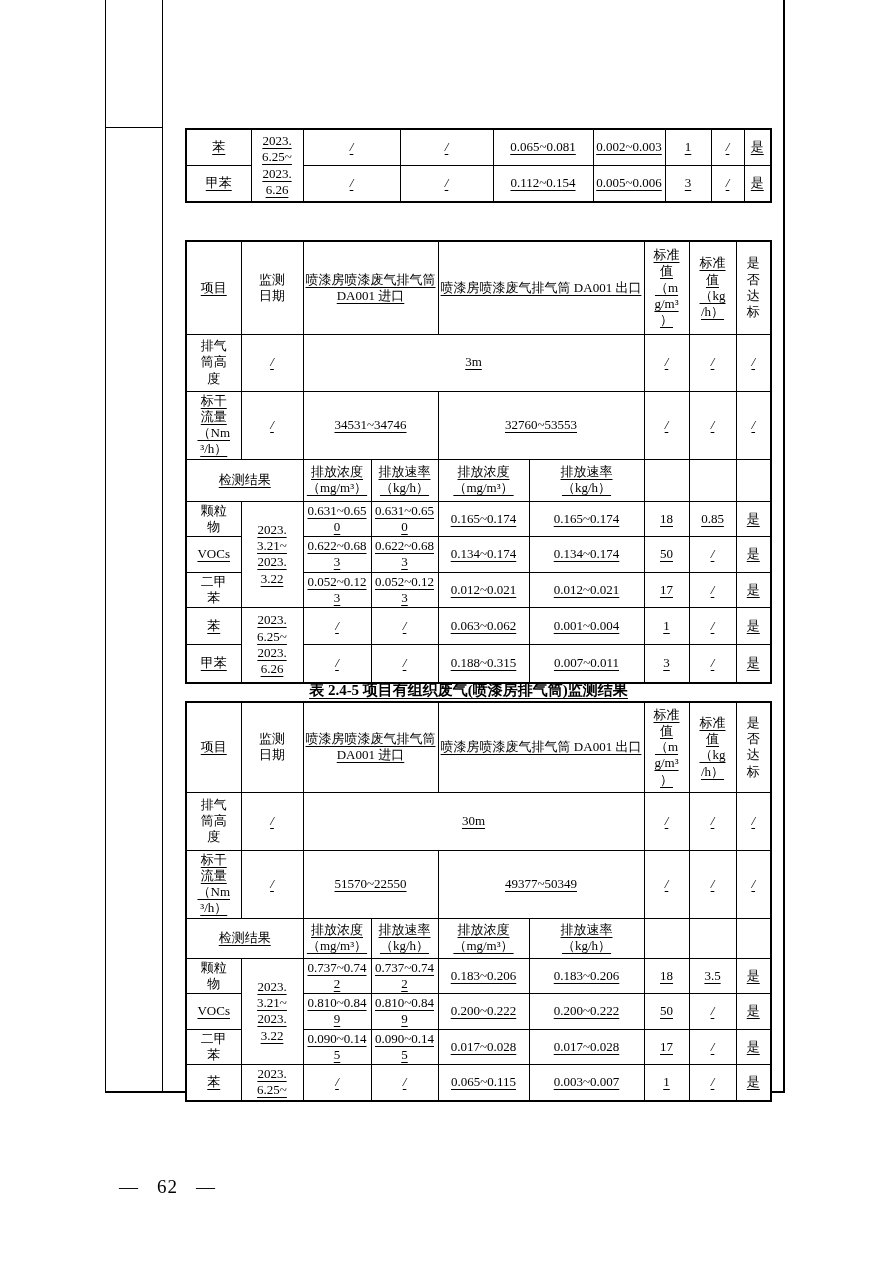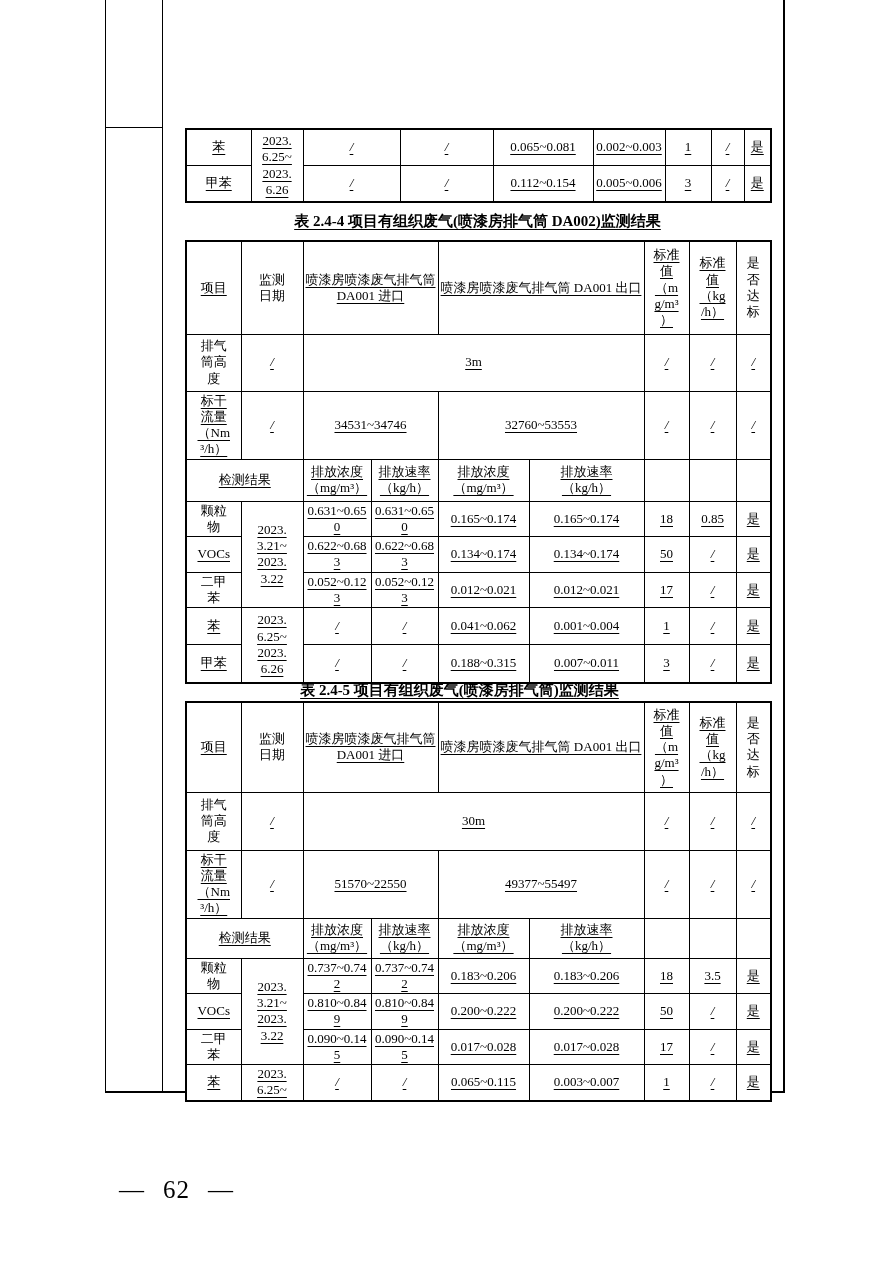--- a/index.html
+++ b/index.html
@@ -22,21 +22,21 @@
   }
   .sl { font-style:italic; }
   .w2 { display:inline-block; width:30px; word-break:break-all; }
   .w1 { display:inline-block; width:15px; word-break:break-all; }
   .ttl {
     position:absolute; width:585px; text-align:center; font-weight:bold;
     font-size:15px; text-decoration:underline; text-underline-offset:3px;
     font-family:"Liberation Serif","DejaVu Serif",serif;
   }
   .footer {
-    position:absolute; font-size:25px; letter-spacing:1px;
+    position:absolute; font-size:19px; letter-spacing:1px;
     font-family:"Liberation Serif","DejaVu Serif",serif;
   }
   .footer span { margin:0 9px; }
 </style>
 </head>
 <body>
 
 <div class="page">
 
   <div class="vline" style="left:105px; top:0; height:1093px;"></div>
@@ -78,21 +78,20 @@
       <td class="sl">/</td>
       <td>0.112~0.154</td>
       <td>0.005~0.006</td>
       <td>3</td>
       <td class="sl">/</td>
       <td>是</td>
     </tr>
   </tbody>
     </table>
 
-  <div class="ttl" style="left:185px; top:212px;">表 2.4-4 项目有组织废气(喷漆房排气筒 DA002)监测结果</div>
 
   <table class="doc-table abs" style="left:185px; top:240px; width:585px;">
     <colgroup>
       <col style="width:55px">
         <col style="width:62px">
         <col style="width:68px">
         <col style="width:67px">
       <col style="width:91px">
         <col style="width:115px">
         <col style="width:45px">
@@ -185,40 +184,40 @@
       <td>是</td>
     </tr>
     <tr style="height:37px;">
       <td>苯</td>
       <td rowspan="2" style="padding:1px 0;">2023.
 6.25~
 2023.
 6.26</td>
       <td class="sl">/</td>
       <td class="sl">/</td>
-      <td>0.041~0.062</td>
+      <td>0.063~0.062</td>
       <td>0.001~0.004</td>
       <td>1</td>
       <td class="sl">/</td>
       <td>是</td>
     </tr>
     <tr style="height:38px;">
       <td>甲苯</td>
       <td class="sl">/</td>
       <td class="sl">/</td>
       <td>0.188~0.315</td>
       <td>0.007~0.011</td>
       <td>3</td>
       <td class="sl">/</td>
       <td>是</td>
     </tr>
   </tbody>
     </table>
 
-  <div class="ttl" style="left:167px; top:681px;">表 2.4-5 项目有组织废气(喷漆房排气筒)监测结果</div>
+  <div class="ttl" style="left:176px; top:681px;">表 2.4-5 项目有组织废气(喷漆房排气筒)监测结果</div>
 
   <table class="doc-table abs" style="left:185px; top:701px; width:585px;">
     <colgroup>
       <col style="width:55px">
         <col style="width:62px">
         <col style="width:68px">
         <col style="width:67px">
       <col style="width:91px">
         <col style="width:115px">
         <col style="width:45px">
@@ -250,21 +249,21 @@
       <td class="sl">/</td>
       <td class="sl">/</td>
     </tr>
     <tr style="height:65px;">
       <td style="padding:1px 0;">标干
 流量
 （Nm
 ³/h）</td>
       <td class="sl">/</td>
       <td colspan="2">51570~22550</td>
-      <td colspan="2">49377~55497</td>
+      <td colspan="2">49377~50349</td>
       <td class="sl">/</td>
       <td class="sl">/</td>
       <td class="sl">/</td>
     </tr>
     <tr style="height:40px;">
       <td colspan="2">检测结果</td>
       <td>排放浓度
 （mg/m³）</td>
       <td>排放速率
 （kg/h）</td>

